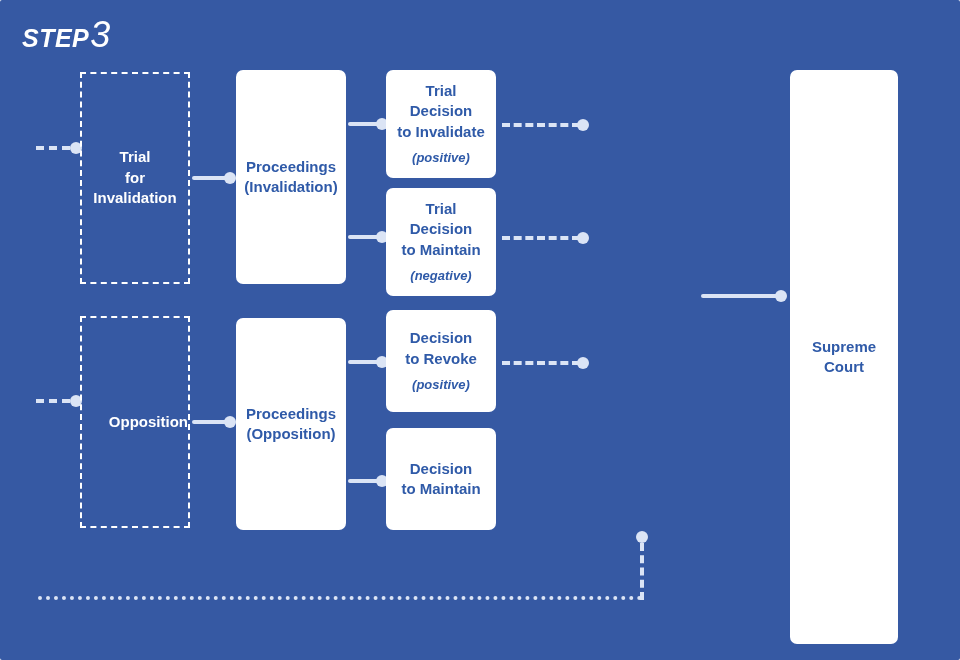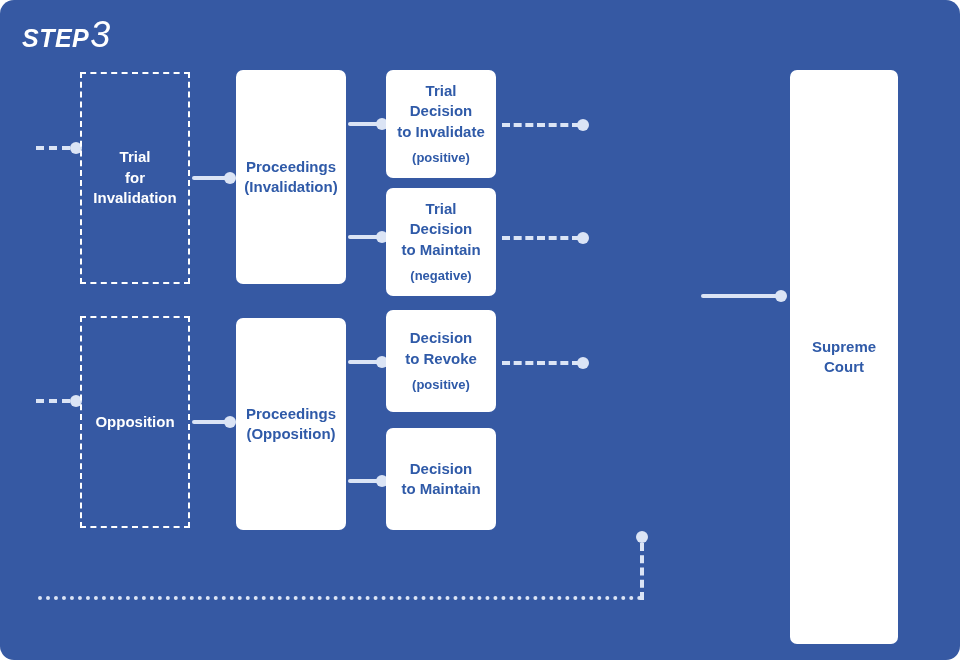--- a/index.html
+++ b/index.html
@@ -5,21 +5,21 @@
   html, body {
     margin: 0;
     padding: 0;
     background: #ffffff;
   }
   #stage {
     position: relative;
     width: 960px;
     height: 660px;
     background: #3659a3;
-    border-radius: 14px;
+    border-radius: 2px;
     overflow: hidden;
     font-family: "Liberation Sans", sans-serif;
   }
 
   
   #step-title {
     position: absolute;
     left: 22px;
     top: 14px;
     display: flex;
@@ -68,20 +68,21 @@
     text-align: center;
     color: #2f5aa8;
     font-size: 15px;
     font-weight: 700;
     line-height: 1.36;
   }
   .card .sub {
     font-size: 13px;
     font-weight: 700;
     margin-top: 7px;
+    font-style: italic;
   }
   .card.big { font-size: 15px; }
 
   
   .hline {
     position: absolute;
     height: 4px;
     background: #dbe4f5;
     border-radius: 2px;
   }
@@ -123,21 +124,21 @@
 
   <div class="hdash" style="left:36px; top:399px; width:34px;"></div>
   <div class="dot" style="left:70px; top:395px;"></div>
 
   <div class="dashed-frame" style="left:80px; top:72px; width:110px; height:212px;">
     <span style="white-space:pre-line">Trial
 for
 Invalidation</span>
   </div>
 
-  <div class="dashed-frame" style="left:80px; top:316px; width:110px; height:212px;">
+  <div class="dashed-frame" style="left:80px; top:316px; width:110px; height:212px;justify-content:flex-end;">
     <span style="white-space:pre-line">Opposition</span>
   </div>
 
   <div class="hline" style="left:192px; top:176px; width:38px;"></div>
   <div class="dot" style="left:224px; top:172px;"></div>
 
   <div class="hline" style="left:192px; top:420px; width:38px;"></div>
   <div class="dot" style="left:224px; top:416px;"></div>
 
   <div class="card" style="left:236px; top:70px; width:110px; height:214px;">

